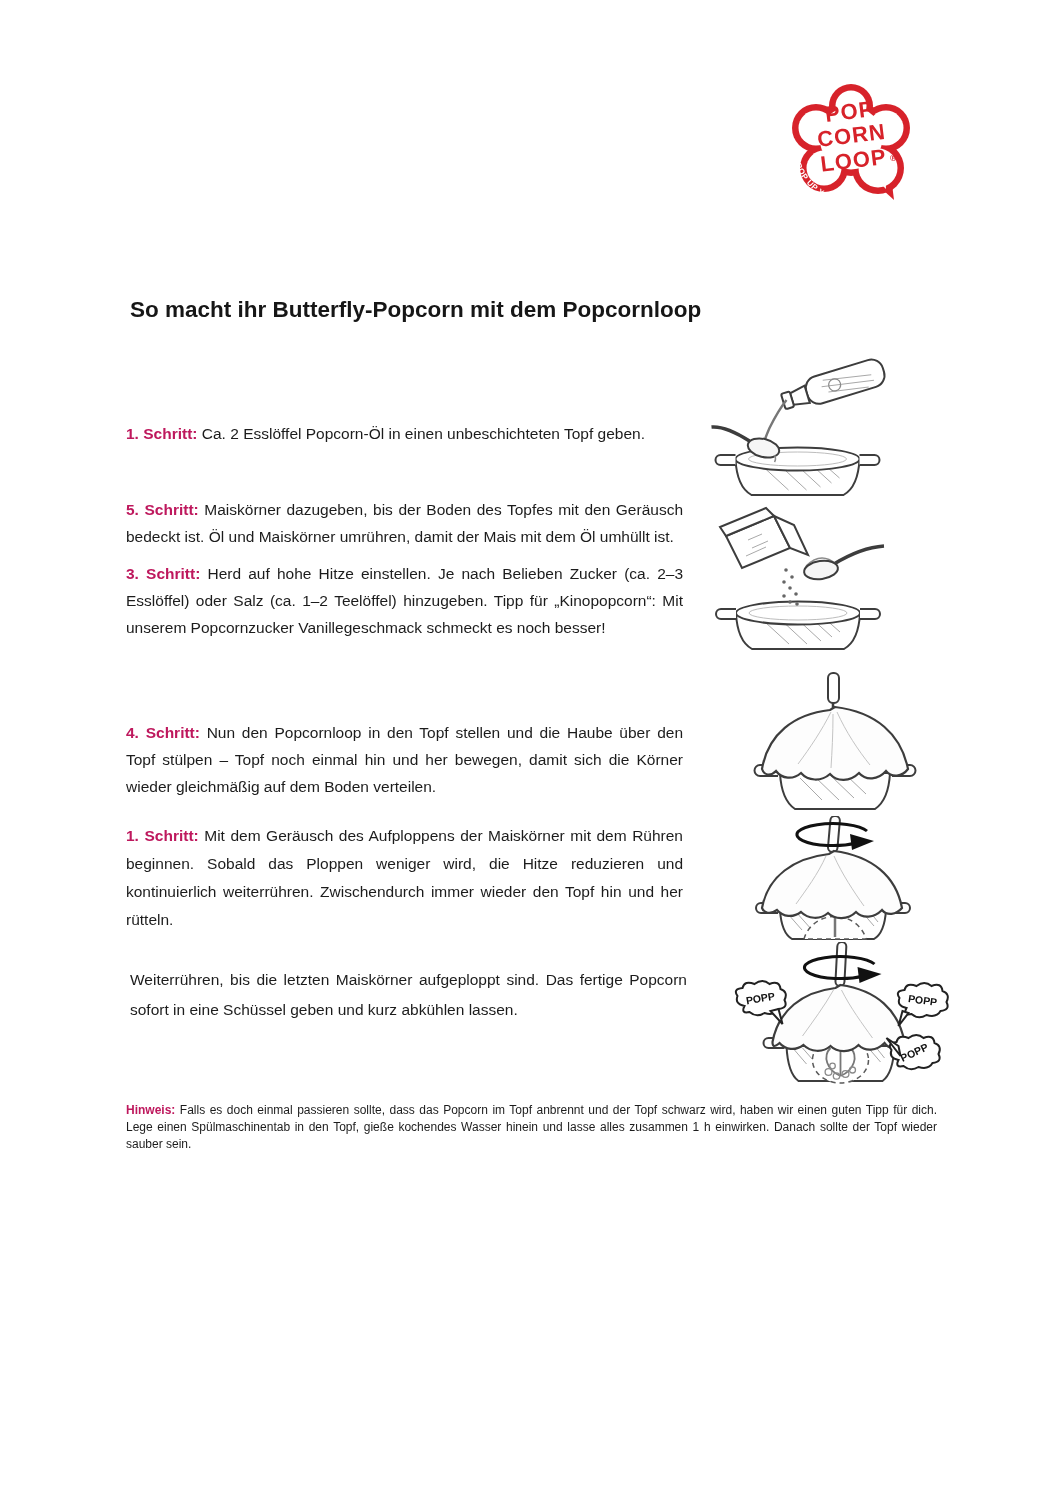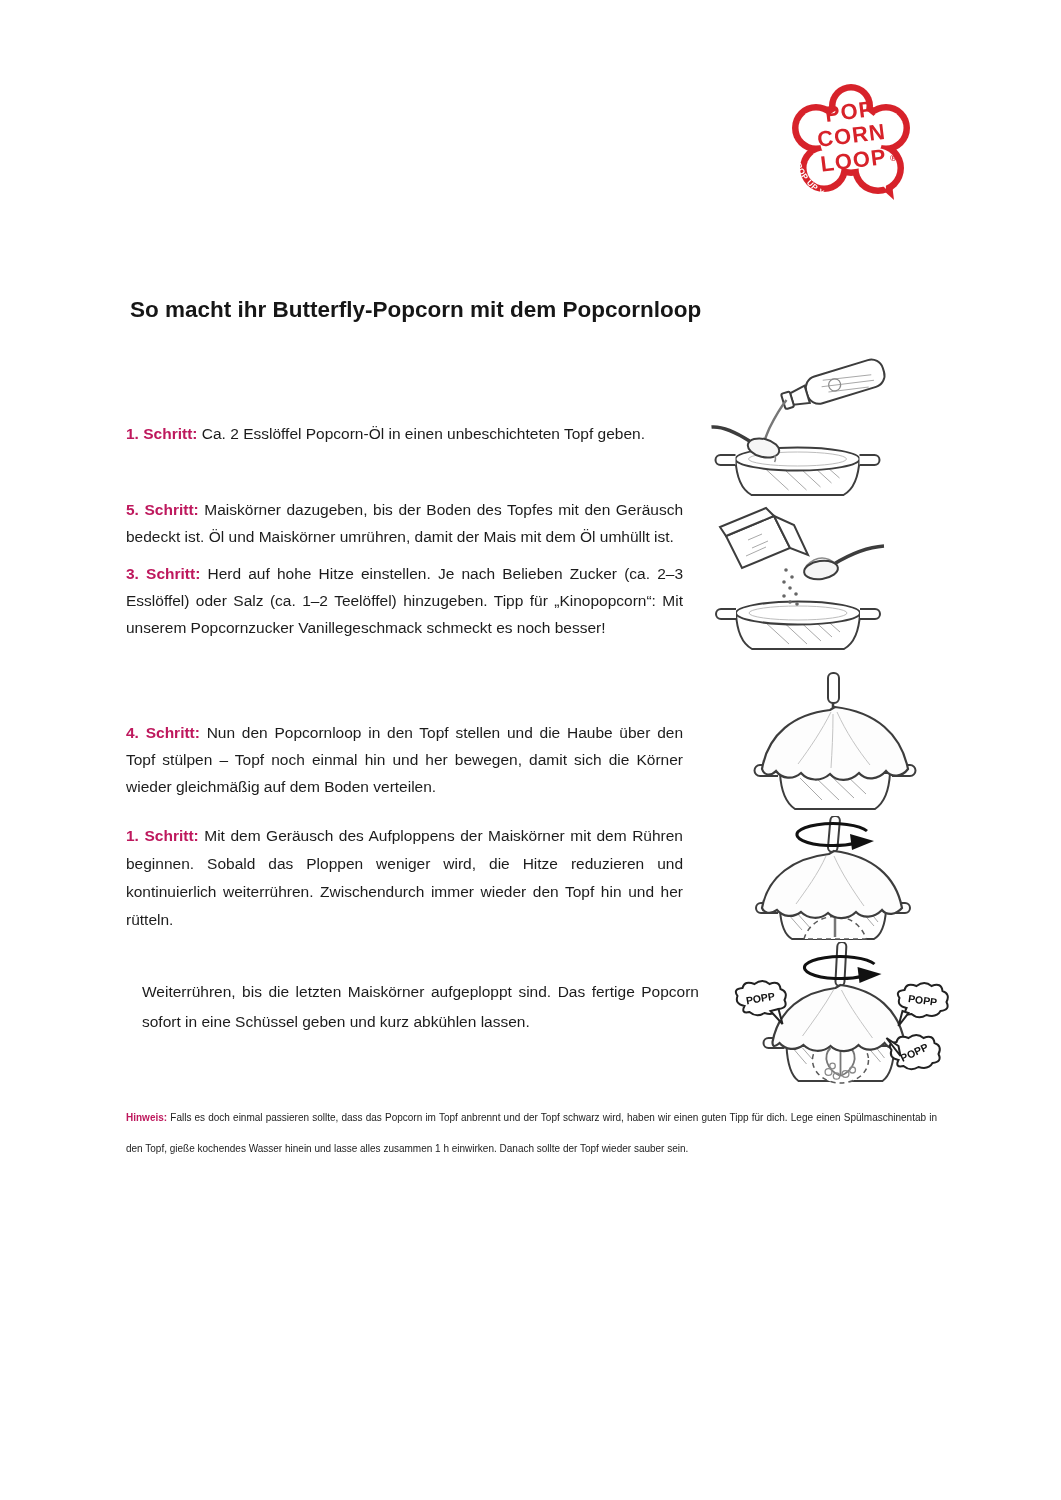--- a/index.html
+++ b/index.html
@@ -31,33 +31,33 @@
     line-height:27px;
     text-align:justify;
     color:#1c1c1c;
   }
   .step strong, .note strong{font-weight:bold;color:#be185d;}
   .step-wide{line-height:28px;}
   .closing{
     position:absolute;
     left:126px;
     width:557px;
-    margin:16px;
+    margin:4px;
     font-size:15.5px;
     line-height:30px;
     text-align:justify;
   }
   .note{
     position:absolute;
     left:126px;
     top:1102px;
     width:811px;
     margin:0;
-    font-size:10px;
-    line-height:31px;
+    font-size:12px;
+    line-height:17px;
     text-align:justify;
   }
   .ill{position:absolute;}
   .ill svg{display:block;}
   .logo{position:absolute;left:786px;top:82px;width:130px;height:122px;}
   svg text{font-family:"Liberation Sans", sans-serif;}
   .sketch{stroke:#3d3d3d;stroke-width:2;fill:#ffffff;}
   .hatch{stroke:#a9a9a9;stroke-width:1;fill:none;}
   .fold{stroke:#c4c4c4;stroke-width:1;fill:none;}
 </style>

